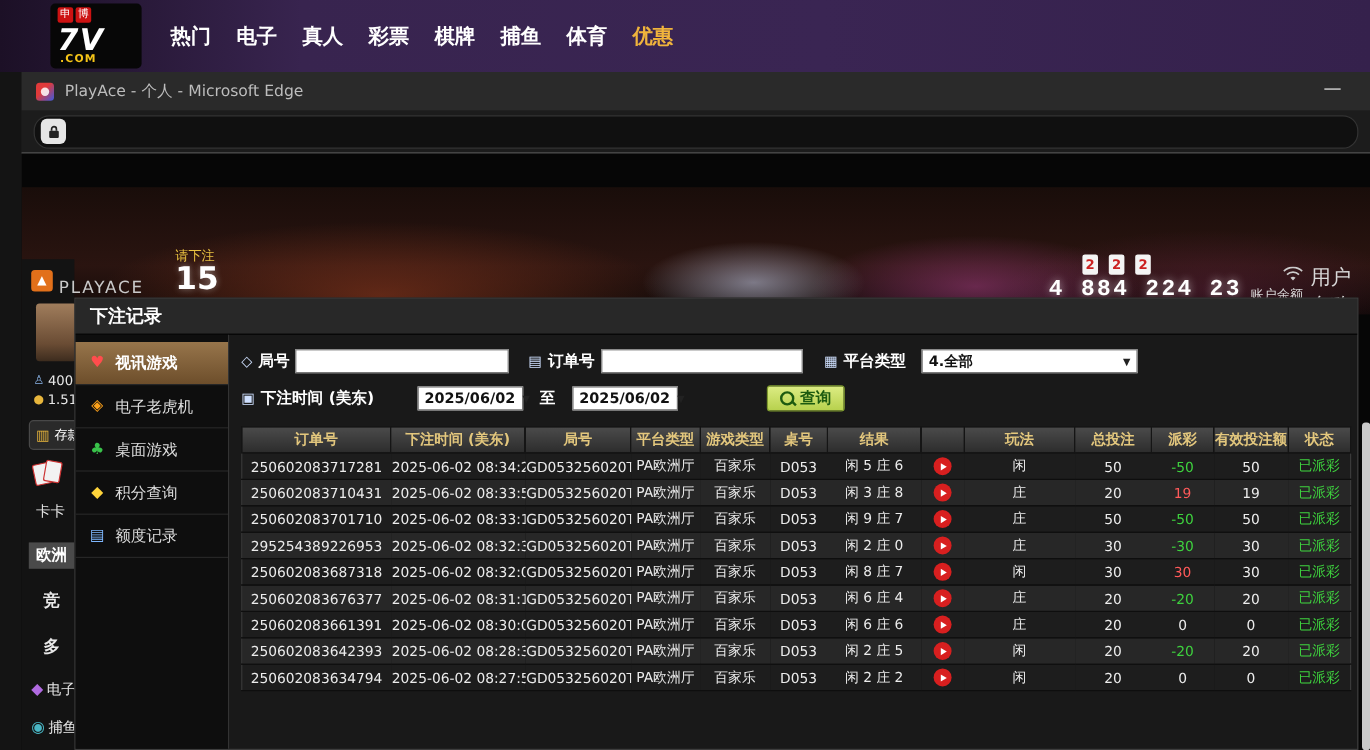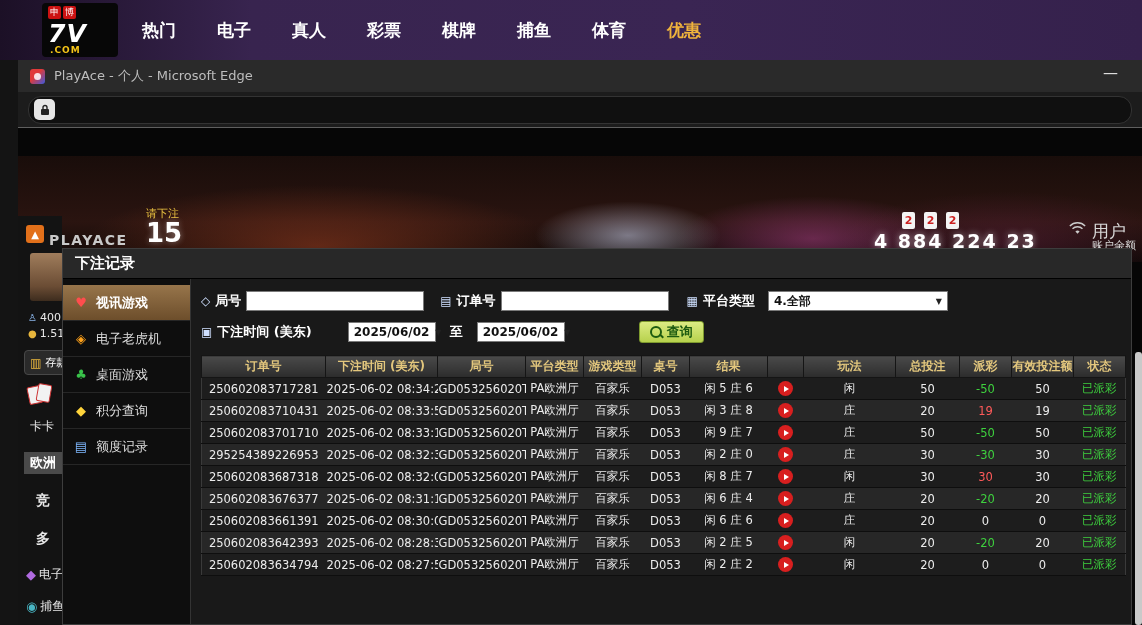--- a/index.html
+++ b/index.html
@@ -8,21 +8,21 @@
     font-family:"DejaVu Sans","Liberation Sans",sans-serif;
     -webkit-font-smoothing:antialiased;
   }
   
   .topnav{height:60px;background:linear-gradient(90deg,#1c1026,#38244f 22%,#3a2553 60%,#35214c);display:flex;align-items:center;position:relative;}
   .logo{width:76px;height:54px;background:#070707;border-radius:4px;margin-left:42px;position:relative;flex:0 0 auto;cursor:pointer;}
   .logo-badges{position:absolute;top:3px;left:6px;display:flex;gap:2px;}
   .logo-badges span{width:13px;height:13px;background:#cc1212;color:#fff;font-size:9px;line-height:13px;text-align:center;border-radius:2px;}
   .logo-text{position:absolute;top:16px;left:6px;color:#fff;font-size:25px;font-weight:bold;font-style:italic;letter-spacing:1px;}
   .logo-sub{position:absolute;bottom:2px;left:8px;color:#f5c518;font-size:9px;font-weight:bold;letter-spacing:1px;}
-  .nav-items{display:flex;gap:41px;margin-left:24px;}
+  .nav-items{display:flex;gap:21px;margin-left:24px;}
   .nav-item{color:#fff;font-size:17px;font-weight:bold;cursor:pointer;white-space:nowrap;}
   .nav-item.accent{color:#f0b43c;}
   
   .browser{margin-left:18px;width:1124px;height:565px;background:#1f1f1f;}
   .titlebar{height:32px;background:#2a2a2a;display:flex;align-items:center;padding:0 12px;position:relative;box-sizing:border-box;}
   .favicon{width:15px;height:15px;border-radius:3px;background:linear-gradient(135deg,#e03a3a 40%,#3a5ae0);position:relative;flex:0 0 auto;}
   .favicon::after{content:"";position:absolute;left:4px;top:4px;width:7px;height:7px;border-radius:50%;background:#fff;opacity:.85;}
   .window-title{color:#bdbdbd;font-size:13px;margin-left:9px;}
   .min-btn{position:absolute;right:18px;top:2px;color:#ddd;font-size:15px;cursor:pointer;padding:2px 6px;}
   .addressbar{height:36px;background:#1c1c1c;display:flex;align-items:center;padding:0 10px;border-bottom:1px solid #5f5f5f;box-sizing:border-box;}
@@ -55,29 +55,29 @@
   .mini-cards i:first-child{left:0;top:2px;transform:rotate(-12deg);}
   .mini-cards i:last-child{left:9px;top:0;transform:rotate(10deg);}
   .rail-item1{left:12px;top:290px;font-size:12px;cursor:pointer;}
   .rail-hl{position:absolute;left:6px;top:324px;width:38px;height:22px;background:#4a4a4a;display:flex;align-items:center;padding-left:6px;color:#fff;font-size:13px;font-weight:bold;box-sizing:border-box;cursor:pointer;overflow:hidden;white-space:nowrap;}
   .rail-item3{left:18px;top:364px;font-size:14px;font-weight:bold;cursor:pointer;}
   .rail-item4{left:18px;top:402px;font-size:14px;font-weight:bold;cursor:pointer;}
   .rail-item5{left:8px;top:438px;font-size:12px;cursor:pointer;}
   .rail-item6{left:8px;top:470px;font-size:12px;cursor:pointer;}
   .playace{position:absolute;left:8px;top:92px;display:flex;align-items:center;gap:5px;}
   .playace .mark{width:18px;height:18px;background:#e2701a;border-radius:3px;color:#fff;font-size:10px;display:flex;align-items:center;justify-content:center;}
-  .playace .txt{color:#c9c9c9;font-size:14px;font-weight:bold;letter-spacing:1.5px;margin-top:12px;}
+  .playace .txt{color:#c9c9c9;font-size:14px;font-weight:normal;letter-spacing:1.5px;margin-top:12px;}
   .bet-prompt{position:absolute;left:128px;top:78px;color:#e8c040;font-size:11px;}
   .countdown{position:absolute;left:128px;top:90px;color:#fff;font-size:26px;font-weight:bold;text-shadow:0 0 6px rgba(255,255,255,.4);}
   .cards-row{position:absolute;left:884px;top:84px;display:flex;gap:9px;}
   .pcard{width:13px;height:17px;background:#f4f4f4;border-radius:2px;color:#c22;font-size:11px;font-weight:bold;display:flex;align-items:center;justify-content:center;}
-  .jackpot{position:absolute;left:856px;top:102px;color:#fff;font-size:19px;font-weight:bold;letter-spacing:2px;text-shadow:0 0 7px rgba(255,255,255,.55);}
+  .jackpot{position:absolute;left:856px;top:102px;color:#fff;font-size:19px;font-weight:bold;letter-spacing:2px;text-shadow:0 0 7px rgba(255,255,255,.55);font-family:Liberation Mono, monospace;}
   .wifi{position:absolute;left:1051px;top:92px;}
   .acct1{position:absolute;left:1074px;top:92px;color:#d8d8d8;font-size:17px;}
-  .acct2{position:absolute;left:1074px;top:110px;color:#d8d8d8;font-size:11px;}
+  .acct2{position:absolute;left:1024px;top:110px;color:#d8d8d8;font-size:11px;}
   .scrollbar{position:absolute;right:0;top:224px;width:7px;height:273px;background:#c9c9c9;border-radius:3px;z-index:9;cursor:pointer;}
   
   .modal{position:absolute;left:44px;top:120px;width:1070px;height:377px;background:#191919;border:1px solid #3d3d3d;box-sizing:border-box;z-index:5;}
   .modal-header{height:30px;background:#282828;color:#fff;font-size:15px;font-weight:bold;display:flex;align-items:center;padding-left:12px;border-bottom:1px solid #000;box-sizing:border-box;}
   .modal-body{display:flex;height:345px;}
   .menu{width:128px;background:#0e0e0e;border-right:1px solid #333;padding-top:6px;box-sizing:border-box;flex:0 0 auto;}
   .menu-item{height:35px;display:flex;align-items:center;gap:7px;padding-left:10px;color:#ddd;font-size:13px;border-bottom:1px solid #262626;cursor:pointer;}
   .menu-item.active{background:linear-gradient(180deg,#97754b,#6d4e2b);color:#fff;font-weight:bold;}
   .menu-icon{width:16px;text-align:center;font-size:13px;line-height:1;}
   .mi-video{color:#ff4d4d;}

